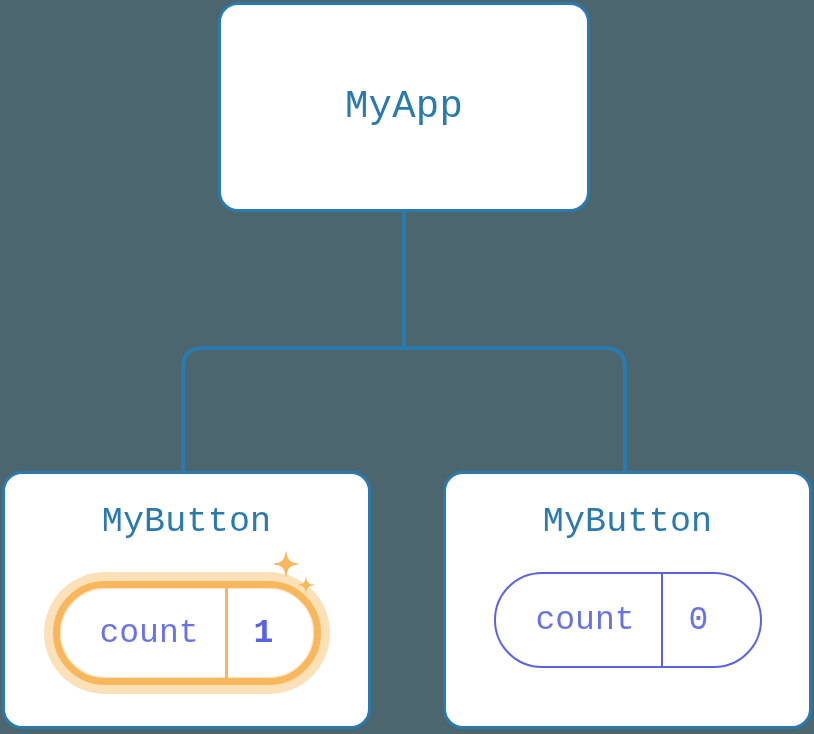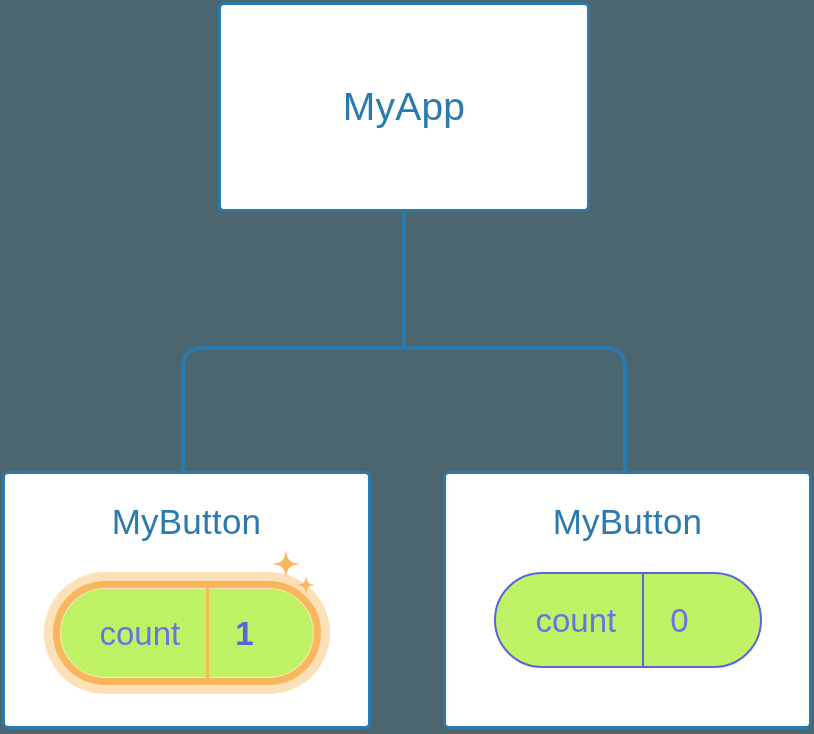--- a/index.html
+++ b/index.html
@@ -25,22 +25,23 @@
     width: 814px;
     height: 734px;
     pointer-events: none;
   }
 
   
   .node-card {
     position: absolute;
     background: #ffffff;
     border: 3px solid #2a7aad;
-    border-radius: 6px;
+    border-radius: 20px;
     box-sizing: border-box;
+    font-family: Liberation Mono, monospace;
   }
   .card-root {
     left: 218px;
     top: 2px;
     width: 372px;
     height: 210px;
     display: flex;
     align-items: center;
     justify-content: center;
   }
@@ -80,21 +81,21 @@
     right: 0;
     top: 98px;
     display: flex;
     justify-content: center;
   }
   .pill {
     display: inline-flex;
     align-items: stretch;
     box-sizing: border-box;
     border-radius: 999px;
-    background: #bef264;
+    background: #ffffff;
   }
   .pill-key, .pill-val {
     display: flex;
     align-items: center;
     justify-content: center;
     box-sizing: border-box;
     font-size: 33px;
     line-height: 1;
   }
   .pill-key { padding: 0 26px 0 40px; }

